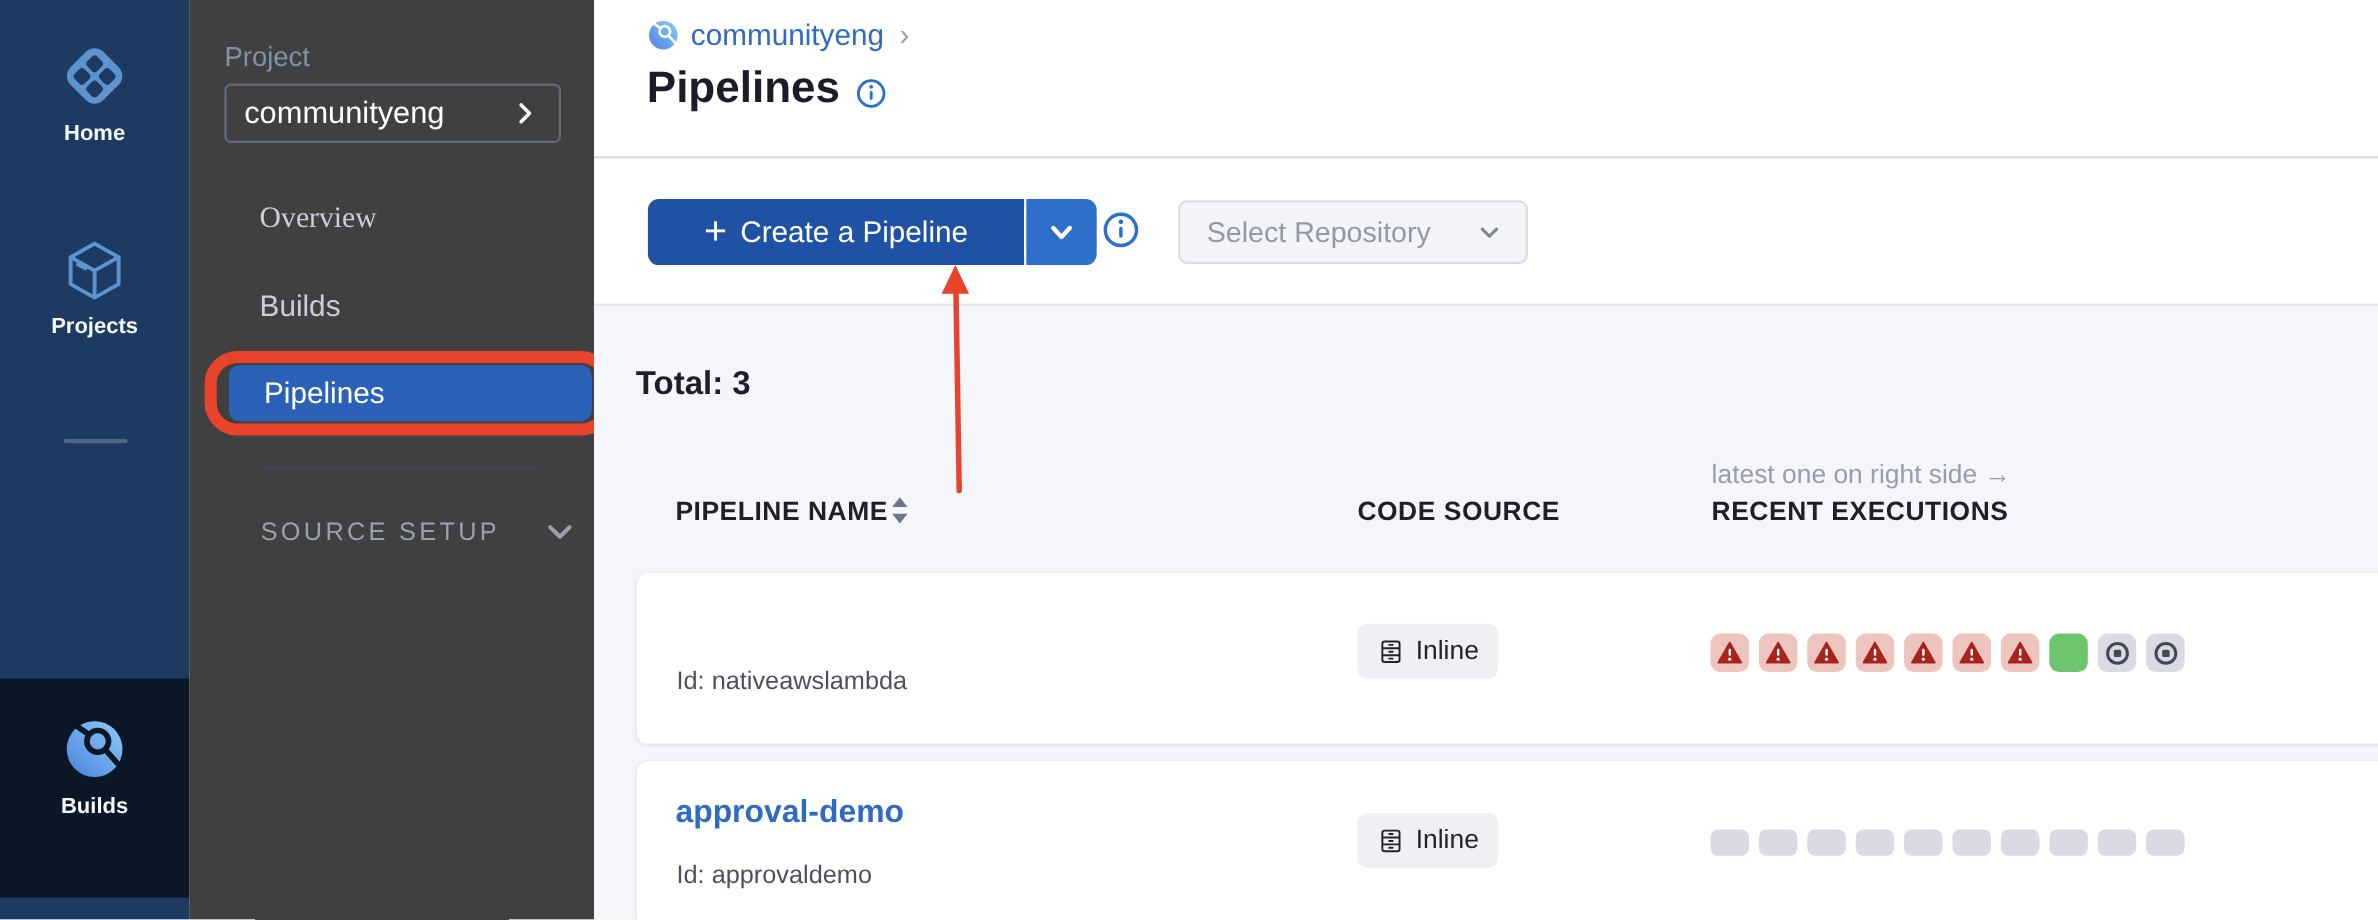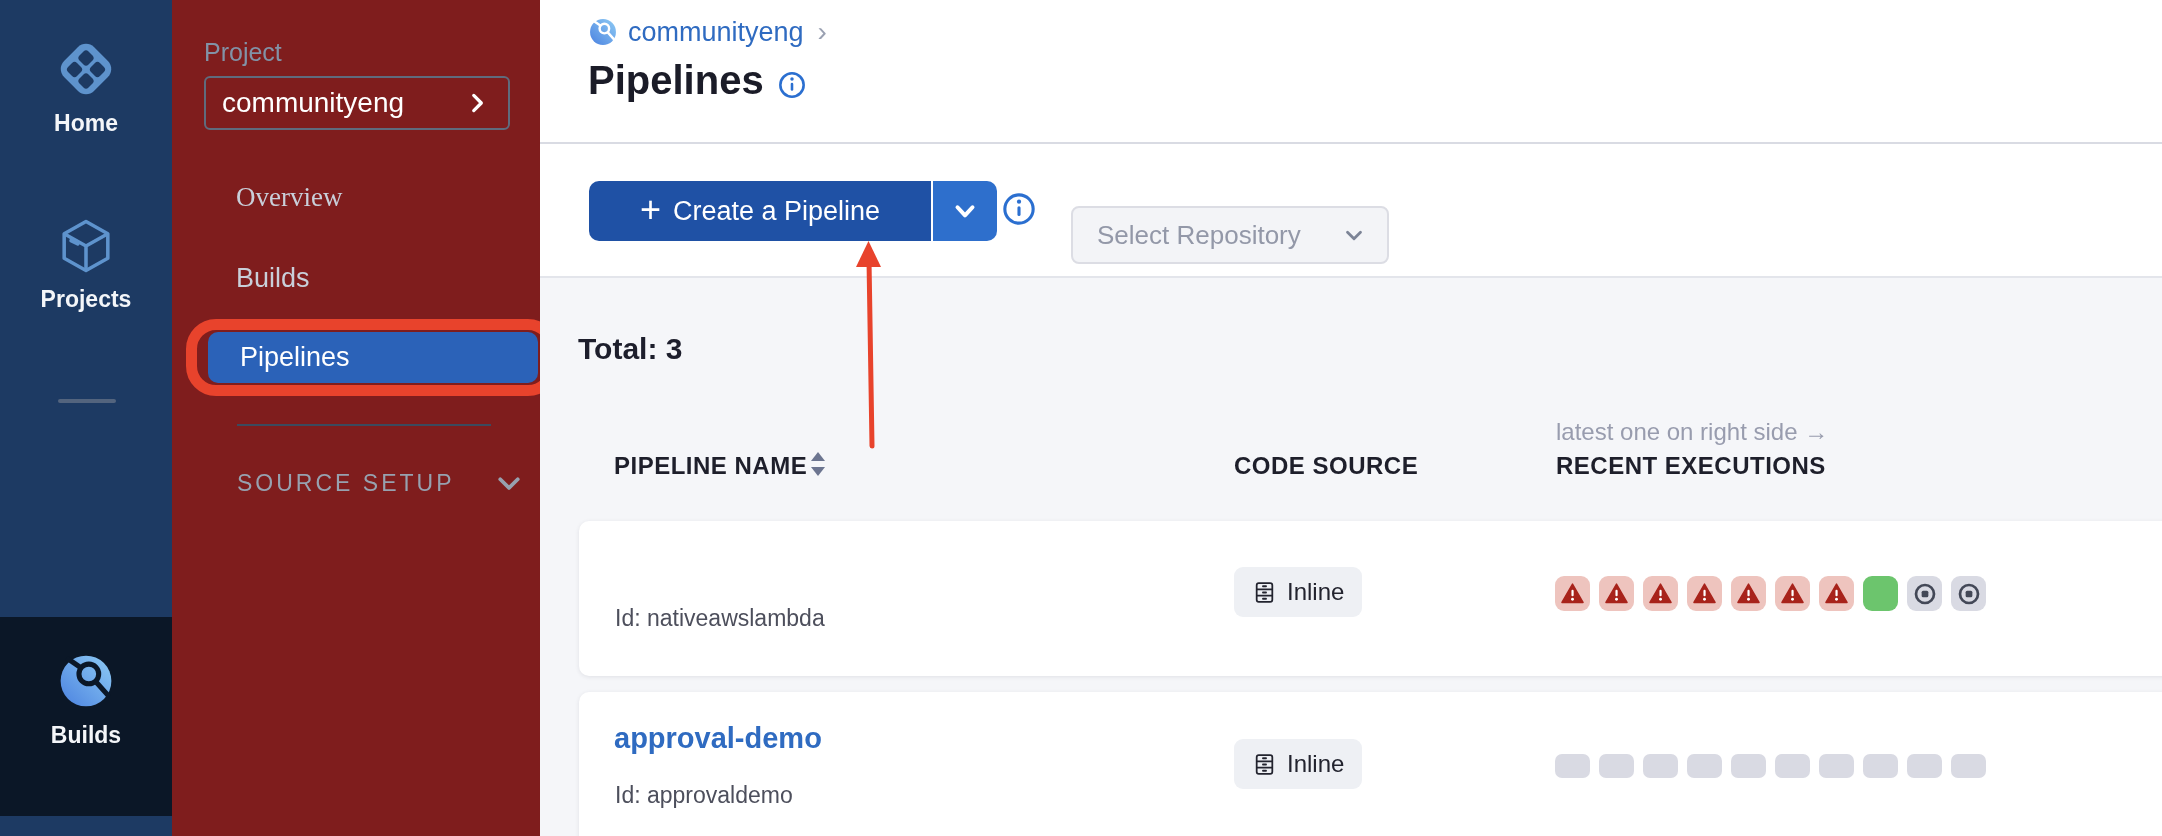--- a/index.html
+++ b/index.html
@@ -4,27 +4,27 @@
 <style>
   * { margin:0; padding:0; box-sizing:border-box; }
   html,body { width:2162px; height:836px; overflow:hidden; background:#fff;
               font-family:"Liberation Sans", sans-serif; }
   #app { position:relative; width:2162px; height:836px; }
 
   
   .rail { position:absolute; left:0; top:0; width:172px; height:836px; background:#1d3a63; }
   .rail-item { position:absolute; left:0; width:172px; text-align:center; cursor:pointer; }
   .rail-icon { display:block; margin:0 auto; }
-  .rail-label { display:block; margin-top:10px; color:#f4f6f9; font-size:23px; font-weight:700; }
+  .rail-label { display:block; margin-top:10px; color:#f4f6f9; font-size:20px; font-weight:700; }
   .rail-divider { position:absolute; left:58px; top:399px; width:58px; height:4px;
                   background:#53647e; border-radius:2px; }
   .rail-active-bg { position:absolute; left:0; top:617px; width:172px; height:199px; background:#0b1727; }
 
   
-  .panel { position:absolute; left:172px; top:0; width:368px; height:836px; background:#7f1d1d; }
+  .panel { position:absolute; left:172px; top:0; width:368px; height:836px; background:#404040; }
   .proj-label { position:absolute; left:32px; top:38px; color:#8292a6; font-size:25px; }
   .proj-selector { position:absolute; left:32px; top:76px; width:306px; height:54px;
                    border:2px solid #5f6b7d; border-radius:6px; display:flex; align-items:center;
                    justify-content:space-between; padding:0 18px 0 16px; cursor:pointer; }
   .proj-selector .value { color:#fff; font-size:28px; }
   .nav-item { position:absolute; left:64px; color:#c9cfd9; font-size:27px; cursor:pointer; }
   .nav-item-active { position:absolute; left:36px; top:332px; width:330px; height:51px;
                      background:#2b62b8; border-radius:10px; display:flex; align-items:center;
                      padding-left:32px; color:#fff; font-size:27px; cursor:pointer; }
   .annotation-ring { position:absolute; left:14px; top:319px; width:372px; height:77px;
@@ -48,21 +48,21 @@
   .btn-main { width:342px; height:60px; background:#1f51a5; border:none; border-radius:10px 0 0 10px;
               color:#fff; display:flex; align-items:center; justify-content:center; gap:12px; cursor:pointer; }
   .btn-main .plus { font-size:36px; font-weight:400; line-height:0; margin-top:-3px; }
   .btn-main .lbl { font-size:27px; font-weight:400; }
   .btn-sep { width:2px; height:44px; margin-top:8px; background:#fff; }
   .btn-caret { width:64px; height:60px; background:#2e6fcc; border:none; border-radius:0 10px 10px 0;
                display:flex; align-items:center; justify-content:center; cursor:pointer; }
   .info-toolbar { position:absolute; left:462px; top:192px; cursor:pointer; }
   .repo-select { position:absolute; left:531px; top:182px; width:318px; height:58px;
                  background:#f3f4f7; border:2px solid #dcdde4; border-radius:8px; display:flex;
-                 align-items:center; justify-content:space-between; padding:0 20px 0 24px; cursor:pointer;margin-top:24px; }
+                 align-items:center; justify-content:space-between; padding:0 20px 0 24px; cursor:pointer; }
   .repo-select .ph { color:#9398a8; font-size:26px; }
 
   
   .content { position:absolute; left:0; top:278px; width:1886px; height:558px; background:#f5f6f9; }
   .total { position:absolute; left:38px; top:54px; color:#1d1e2c; font-size:30px; font-weight:700; }
   .exec-hint { position:absolute; left:1016px; top:140px; color:#989cae; font-size:24px; }
   .col-head { position:absolute; top:174px; color:#1e1f2b; font-size:24px; font-weight:700; letter-spacing:0.5px; }
   .col-pn { left:74px; } .col-cs { left:694px; } .col-re { left:1016px; }
   .sort-icon { position:absolute; left:268px; top:171px; cursor:pointer; }
 

